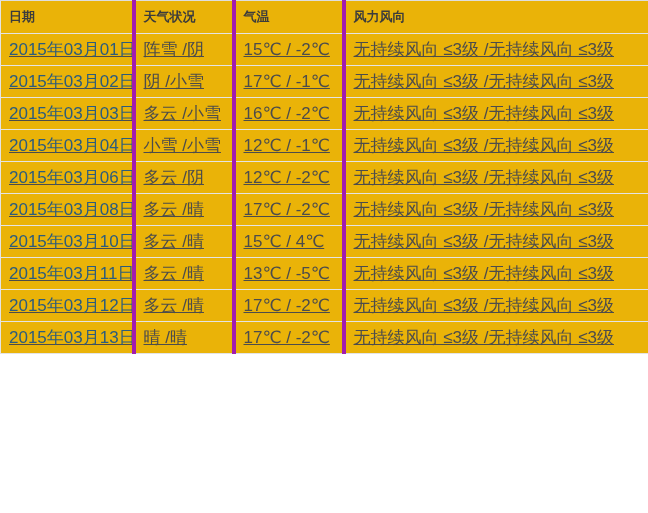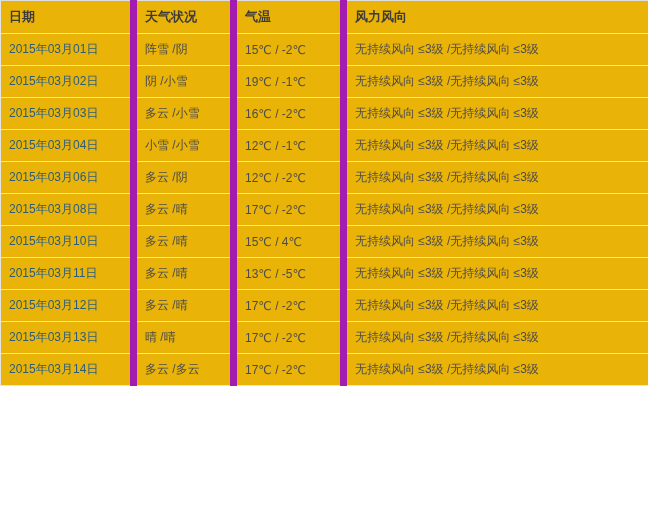--- a/index.html
+++ b/index.html
@@ -28,32 +28,33 @@
   col.c-wind    { width: auto;  }
   th, td {
     padding: 0 4px 0 8px;
     text-align: left;
     vertical-align: middle;
     white-space: nowrap;
     overflow: hidden;
     border-bottom: 1px solid #e4e4e4;
   }
   th + th, td + td {
-    border-left: 7px solid #a21caf;
+    border-left: 4px solid #a21caf;
   }
   th {
     height: 32px;
     font-size: 13px;
     font-weight: bold;
     color: #3c3c3c;
   }
   td {
     height: 31px;
-    font-size: 12px;
+    font-size: 17px;
     color: #4c4c4c;
+    text-decoration: underline;
   }
   a.date-link {
     color: #2b5c7e;
     text-decoration: none;
     cursor: pointer;
   }
 </style>
 </head>
 <body>
 
@@ -75,21 +76,21 @@
   <tbody>
     <tr>
       <td><a class="date-link">2015年03月01日</a></td>
       <td>阵雪 /阴</td>
       <td>15℃ / -2℃</td>
       <td>无持续风向 ≤3级 /无持续风向 ≤3级</td>
     </tr>
     <tr>
       <td><a class="date-link">2015年03月02日</a></td>
       <td>阴 /小雪</td>
-      <td>19℃ / -1℃</td>
+      <td>17℃ / -1℃</td>
       <td>无持续风向 ≤3级 /无持续风向 ≤3级</td>
     </tr>
     <tr>
       <td><a class="date-link">2015年03月03日</a></td>
       <td>多云 /小雪</td>
       <td>16℃ / -2℃</td>
       <td>无持续风向 ≤3级 /无持续风向 ≤3级</td>
     </tr>
     <tr>
       <td><a class="date-link">2015年03月04日</a></td>
@@ -126,20 +127,14 @@
       <td>多云 /晴</td>
       <td>17℃ / -2℃</td>
       <td>无持续风向 ≤3级 /无持续风向 ≤3级</td>
     </tr>
     <tr>
       <td><a class="date-link">2015年03月13日</a></td>
       <td>晴 /晴</td>
       <td>17℃ / -2℃</td>
       <td>无持续风向 ≤3级 /无持续风向 ≤3级</td>
     </tr>
-    <tr>
-      <td><a class="date-link">2015年03月14日</a></td>
-      <td>多云 /多云</td>
-      <td>17℃ / -2℃</td>
-      <td>无持续风向 ≤3级 /无持续风向 ≤3级</td>
-    </tr>
   </tbody>
 </table>
 
 </body></html>

